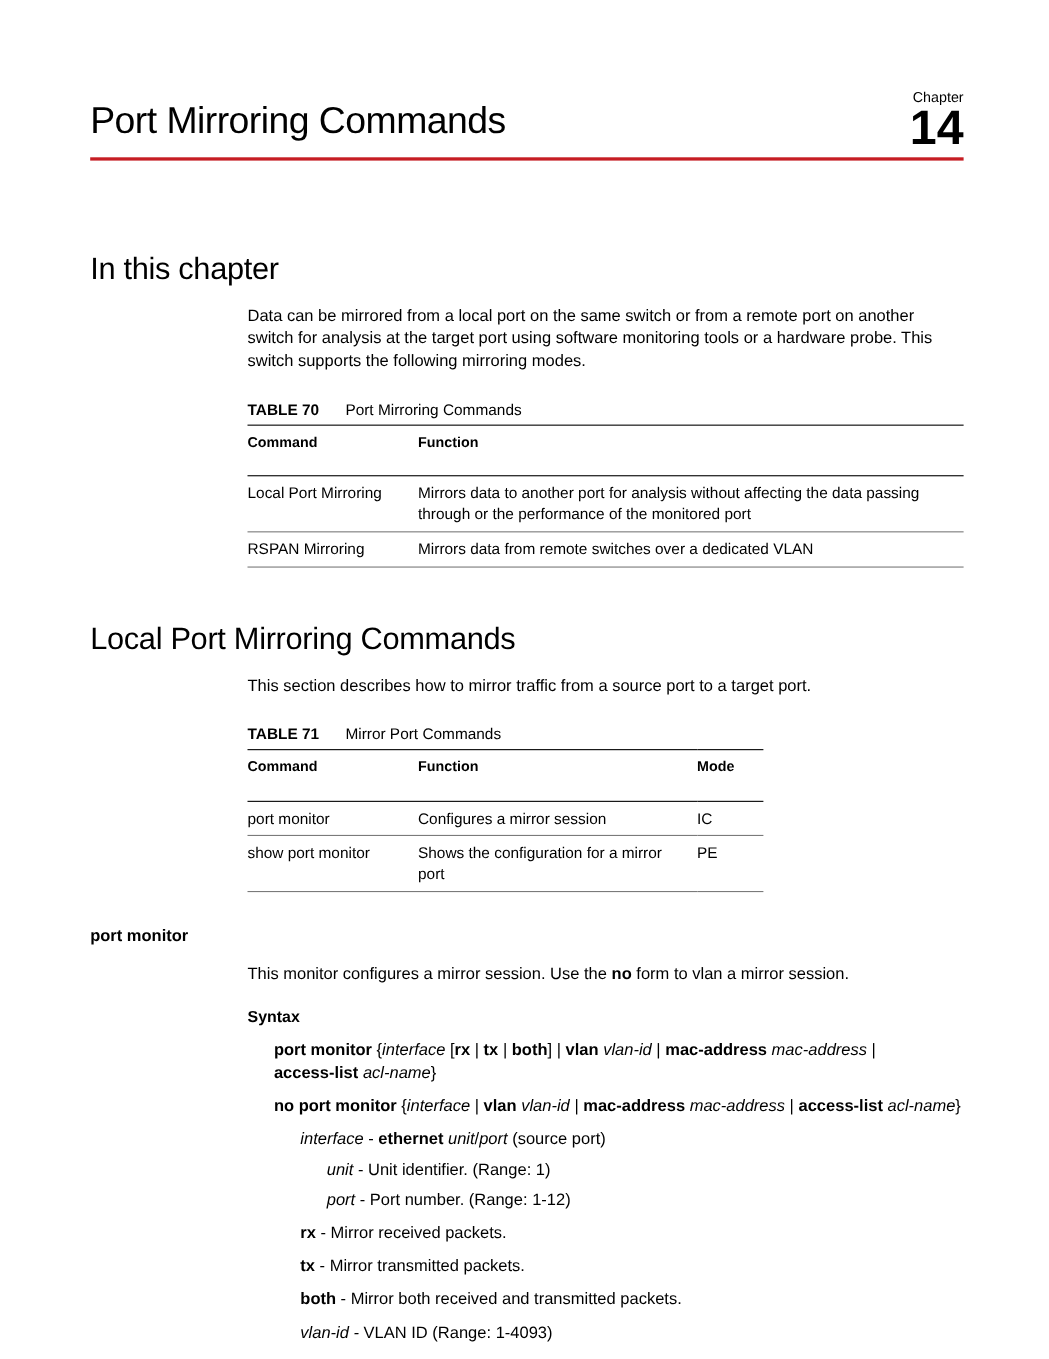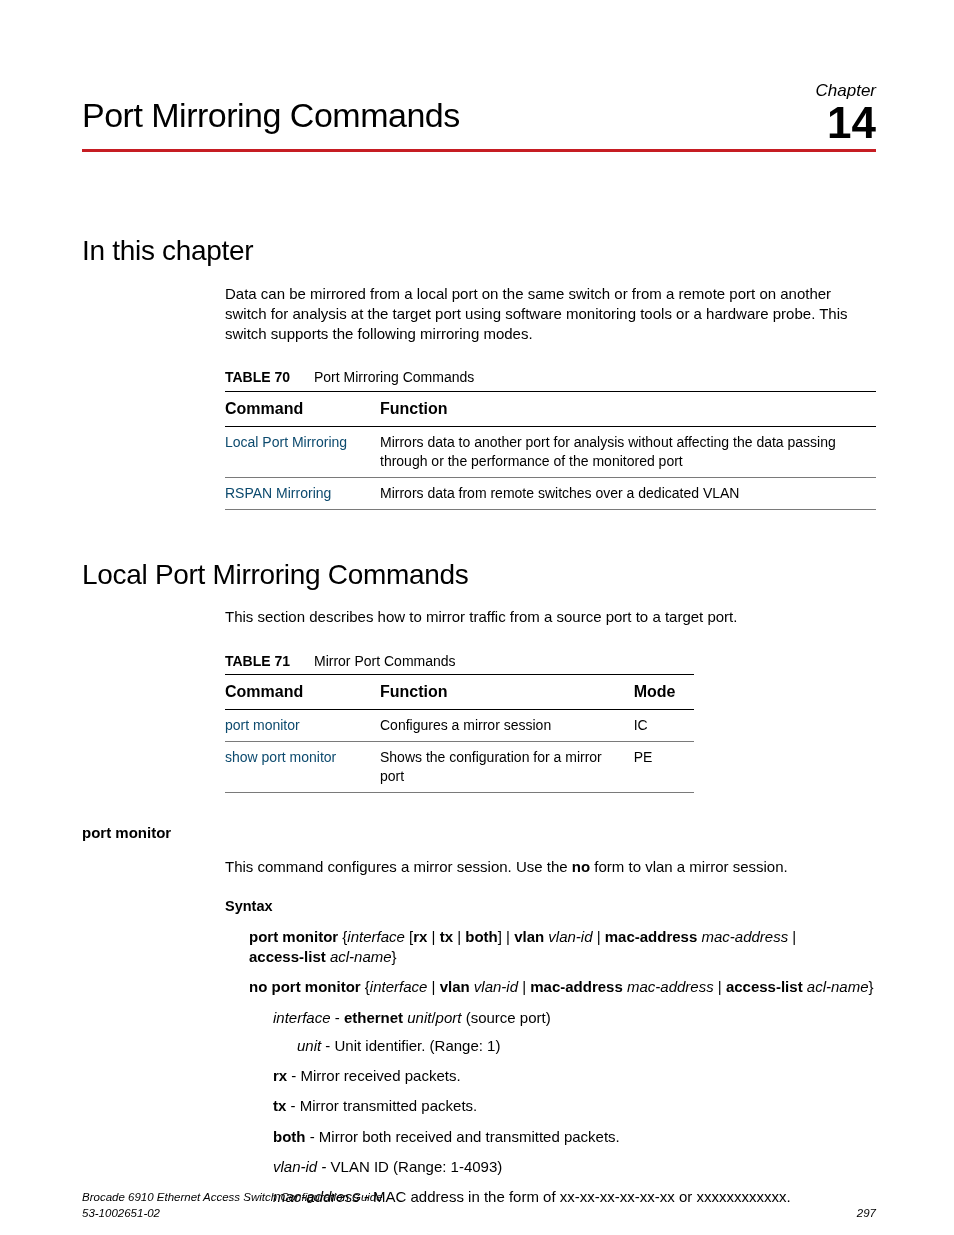--- a/index.html
+++ b/index.html
@@ -13,23 +13,22 @@
   }
   .page {
     width: 954px;
     min-height: 1235px;
     padding: 80px 78px 50px 82px;
     box-sizing: border-box;
     position: relative;
   }
   .chapline {
     text-align: right;
-    font-size: 17px;
+    font-size: 13px;
     margin-bottom: 0;
-    font-style: italic;
   }
   .chapnum {
     text-align: right;
     font-size: 44px;
     font-weight: 700;
     line-height: 1;
     margin-top: 2px;
   }
   .header-row {
     display: flex;
@@ -71,39 +70,39 @@
     margin-right: 20px;
   }
   table.t70 {
     border-collapse: collapse;
     width: 100%;
     font-size: 14px;
   }
   table.t70 th {
     text-align: left;
     font-weight: 700;
-    font-size: 16px;
-    padding: 6px 10px 6px 0;
+    font-size: 13px;
+    padding: 6px 10px 22px 0;
   }
   table.t70 td {
     padding: 6px 10px 6px 0;
     vertical-align: top;
   }
   table.t70 thead tr {
     border-top: 1px solid #000;
     border-bottom: 1px solid #000;
   }
   table.t70 tbody tr {
     border-bottom: 1px solid #7a7a7a;
   }
   .t70-col1 { width: 155px; }
   .t70b-col1 { width: 155px; }
   .t70b-col3 { width: 60px; }
   a.doclink {
-    color: #0c4a6e;
+    color: #000000;
     text-decoration: none;
   }
   .sect-gap {
     height: 46px;
   }
   .cmdhead {
     font-size: 15px;
     font-weight: 700;
     margin: 30px 0 14px 0;
   }
@@ -217,39 +216,42 @@
           <td>PE</td>
         </tr>
       </tbody>
     </table>
   </div>
 
   <div class="cmdhead">port monitor</div>
 
   <div class="content-indent">
     <p class="bodytext">
-      <span>This command configures a mirror session. Use the </span><span class="bold">no</span><span> form to vlan a mirror session.</span>
+      <span>This monitor configures a mirror session. Use the </span><span class="bold">no</span><span> form to vlan a mirror session.</span>
     </p>
 
     <div class="sub">Syntax</div>
 
     <div class="syntax-block">
       <p class="syntax-line">
         <span class="bold">port monitor</span><span> {</span><span class="ital">interface</span><span> [</span><span class="bold">rx</span><span> | </span><span class="bold">tx</span><span> | </span><span class="bold">both</span><span>] | </span><span class="bold">vlan</span><span> </span><span class="ital">vlan-id</span><span> | </span><span class="bold">mac-address</span><span> </span><span class="ital">mac-address</span><span> | </span><br><span class="bold">access-list</span><span> </span><span class="ital">acl-name</span><span>}</span>
       </p>
 
       <p class="syntax-line" style="margin-top:10px;">
         <span class="bold">no port monitor</span><span> {</span><span class="ital">interface</span><span> | </span><span class="bold">vlan</span><span> </span><span class="ital">vlan-id</span><span> | </span><span class="bold">mac-address</span><span> </span><span class="ital">mac-address</span><span> | </span><span class="bold">access-list</span><span> </span><span class="ital">acl-name</span><span>}</span>
       </p>
 
       <p class="param-lvl1">
         <span class="ital">interface</span><span> - </span><span class="bold">ethernet</span><span> </span><span class="ital">unit</span><span>/</span><span class="ital">port</span><span> (source port)</span>
       </p>
       <p class="param-lvl2">
         <span class="ital">unit</span><span> - Unit identifier. (Range: 1)</span>
+      </p>
+      <p class="param-lvl2">
+        <span class="ital">port</span><span> - Port number. (Range: 1-12)</span>
       </p>
       <p class="param-lvl1">
         <span class="bold">rx</span><span> - Mirror received packets.</span>
       </p>
       <p class="param-lvl1">
         <span class="bold">tx</span><span> - Mirror transmitted packets.</span>
       </p>
       <p class="param-lvl1">
         <span class="bold">both</span><span> - Mirror both received and transmitted packets.</span>
       </p>

